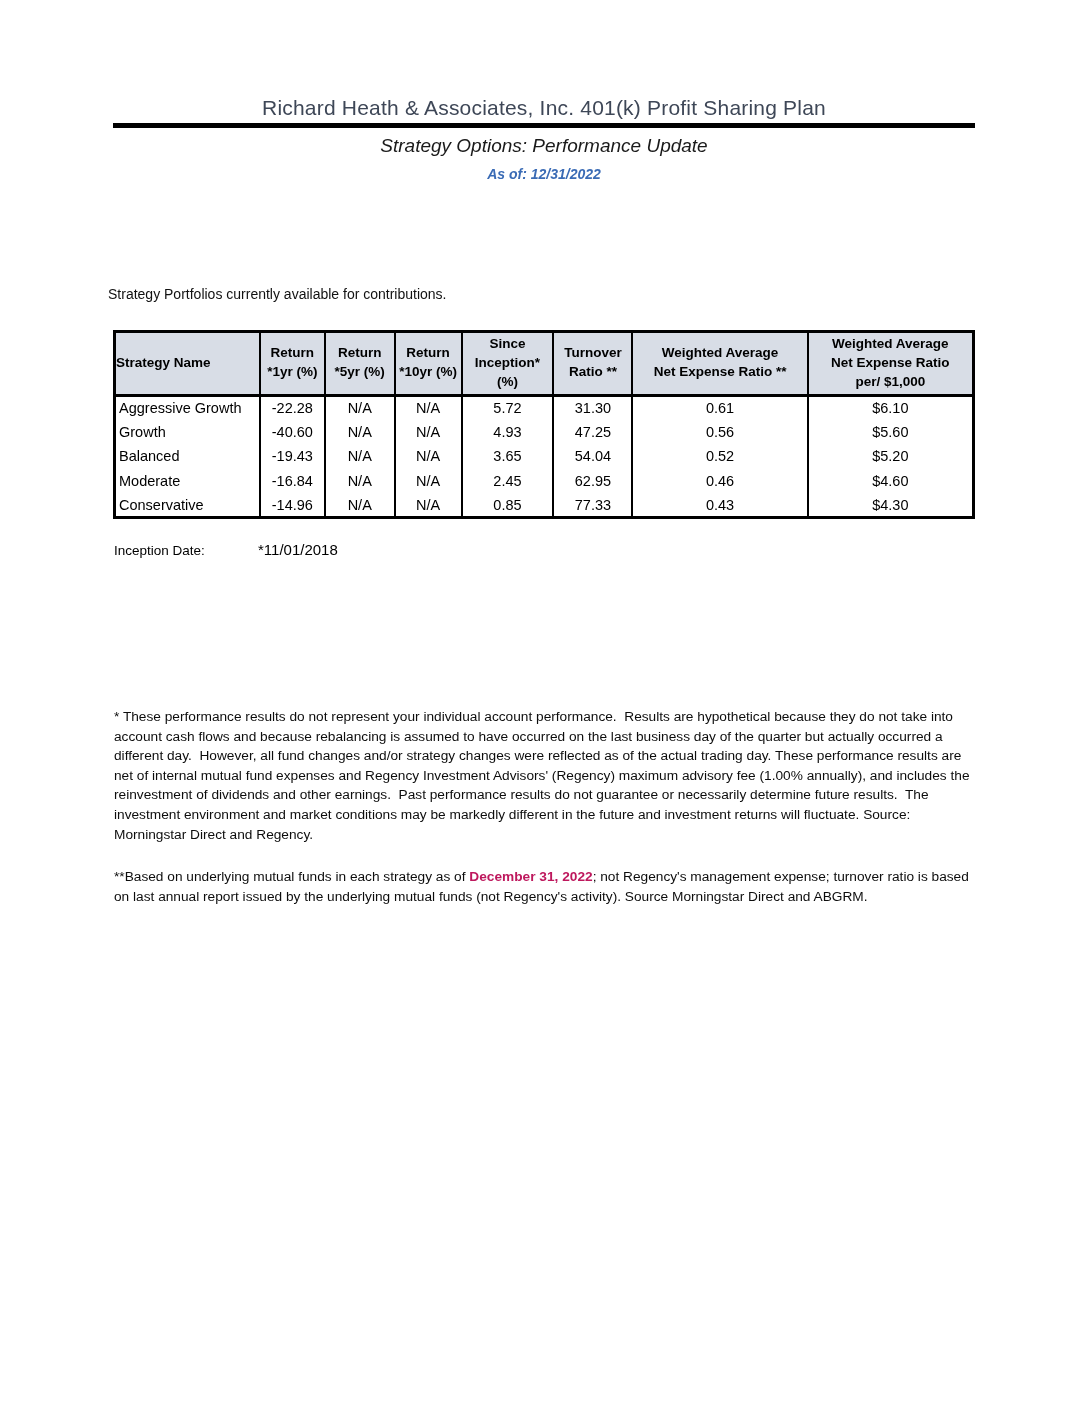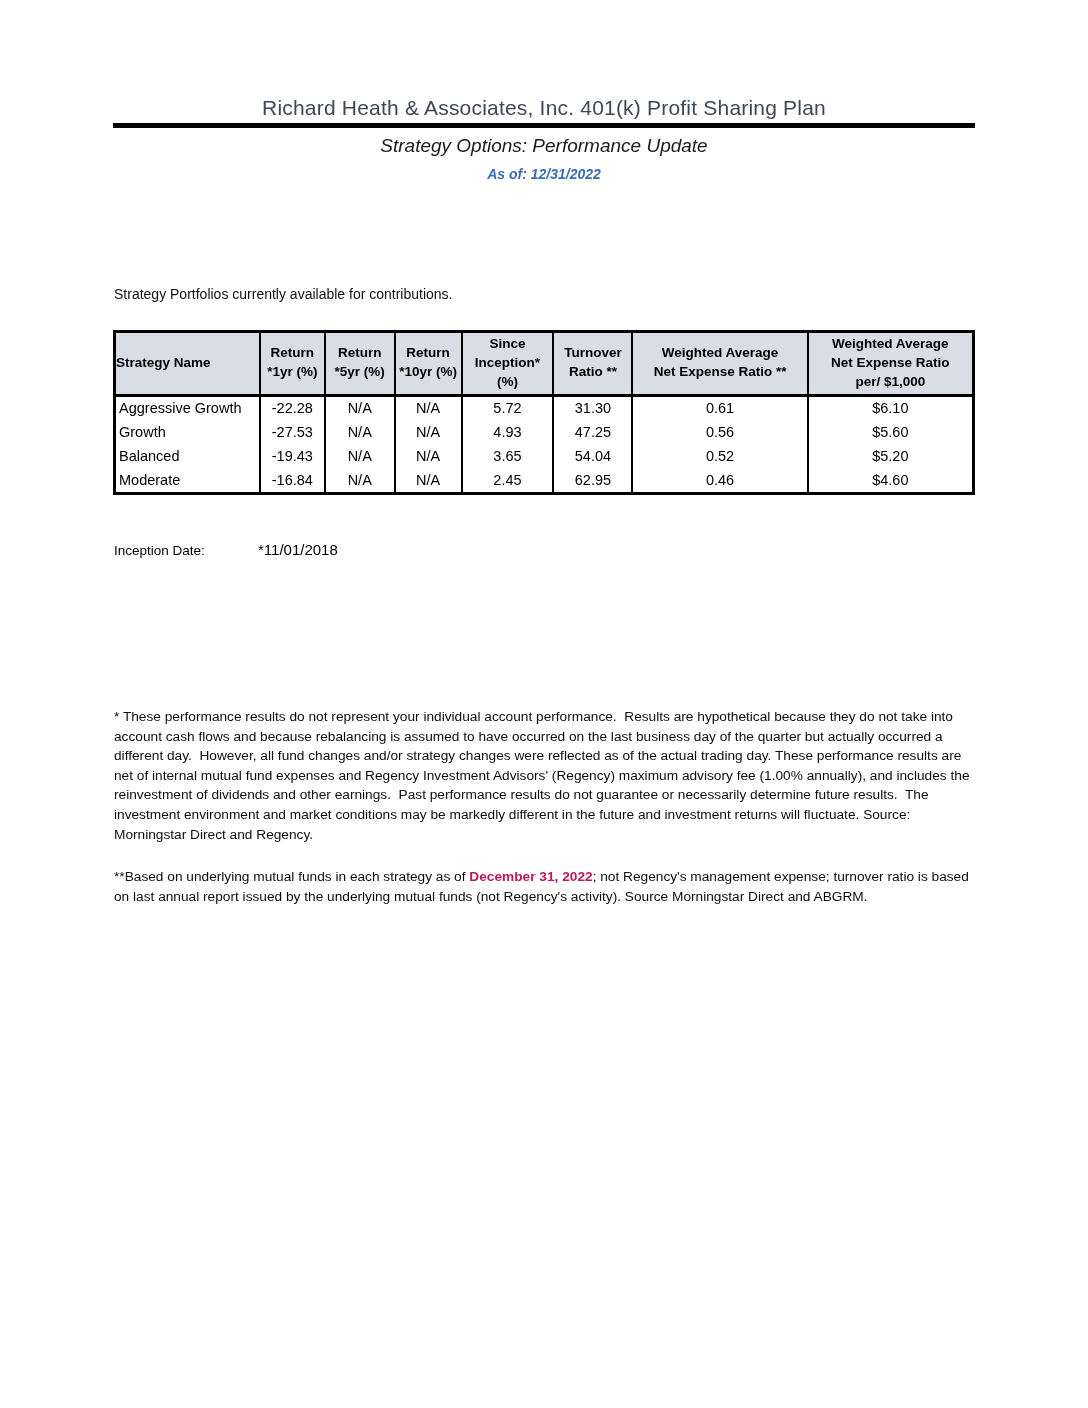--- a/index.html
+++ b/index.html
@@ -10,21 +10,21 @@
     overflow:hidden;
   }
   
   .header { position:absolute; left:113px; top:96px; width:862px; text-align:center; }
   .doc-title { font-size:21px; font-weight:400; color:#3e4757; letter-spacing:0.2px; }
   .title-rule { height:5px; background:#000; margin-top:3px; }
   .doc-subtitle { font-size:19px; font-style:italic; color:#1a1a1a; margin-top:7px; }
   .doc-asof { font-size:14px; font-style:italic; font-weight:bold; color:#3a6bb5; margin-top:9px; }
 
   
-  .intro { position:absolute; left:114px; top:286px; font-size:14px; color:#111; }
+  .intro { position:absolute; left:108px; top:286px; font-size:14px; color:#111; }
 
   
   .tbl-wrap { position:absolute; left:113px; top:330px; width:862px; }
   table.perf { border-collapse:collapse; width:862px; table-layout:fixed; border:3px solid #000; }
   table.perf th, table.perf td { border-left:2px solid #000; border-right:2px solid #000; }
   table.perf thead th {
     background:#d8dde6; border-bottom:3px solid #000;
     font-size:13.5px; font-weight:bold; text-align:center; vertical-align:middle;
     white-space:pre-line; line-height:1.4; height:58px; padding:2px 1px;
   }
@@ -112,21 +112,21 @@
           <td>-22.28</td>
           <td>N/A</td>
           <td>N/A</td>
           <td>5.72</td>
           <td>31.30</td>
           <td>0.61</td>
           <td>$6.10</td>
         </tr>
         <tr>
           <td class="name">Growth</td>
-          <td>-27.53</td>
+          <td>-40.60</td>
           <td>N/A</td>
           <td>N/A</td>
           <td>4.93</td>
           <td>47.25</td>
           <td>0.56</td>
           <td>$5.60</td>
         </tr>
         <tr>
           <td class="name">Balanced</td>
           <td>-19.43</td>
@@ -139,20 +139,30 @@
         </tr>
         <tr>
           <td class="name">Moderate</td>
           <td>-16.84</td>
           <td>N/A</td>
           <td>N/A</td>
           <td>2.45</td>
           <td>62.95</td>
           <td>0.46</td>
           <td>$4.60</td>
+        </tr>
+        <tr>
+          <td class="name">Conservative</td>
+          <td>-14.96</td>
+          <td>N/A</td>
+          <td>N/A</td>
+          <td>0.85</td>
+          <td>77.33</td>
+          <td>0.43</td>
+          <td>$4.30</td>
         </tr>
       </tbody>
     </table>
   </div>
 
   <div class="inception">
     <span class="lbl">Inception Date:</span><span class="val">*11/01/2018</span>
   </div>
 
   <div class="footnote1">* These performance results do not represent your individual account performance.  Results are hypothetical because they do not take into account cash flows and because rebalancing is assumed to have occurred on the last business day of the quarter but actually occurred a different day.  However, all fund changes and/or strategy changes were reflected as of the actual trading day. These performance results are net of internal mutual fund expenses and Regency Investment Advisors' (Regency) maximum advisory fee (1.00% annually), and includes the reinvestment of dividends and other earnings.  Past performance results do not guarantee or necessarily determine future results.  The investment environment and market conditions may be markedly different in the future and investment returns will fluctuate. Source: Morningstar Direct and Regency.</div>

